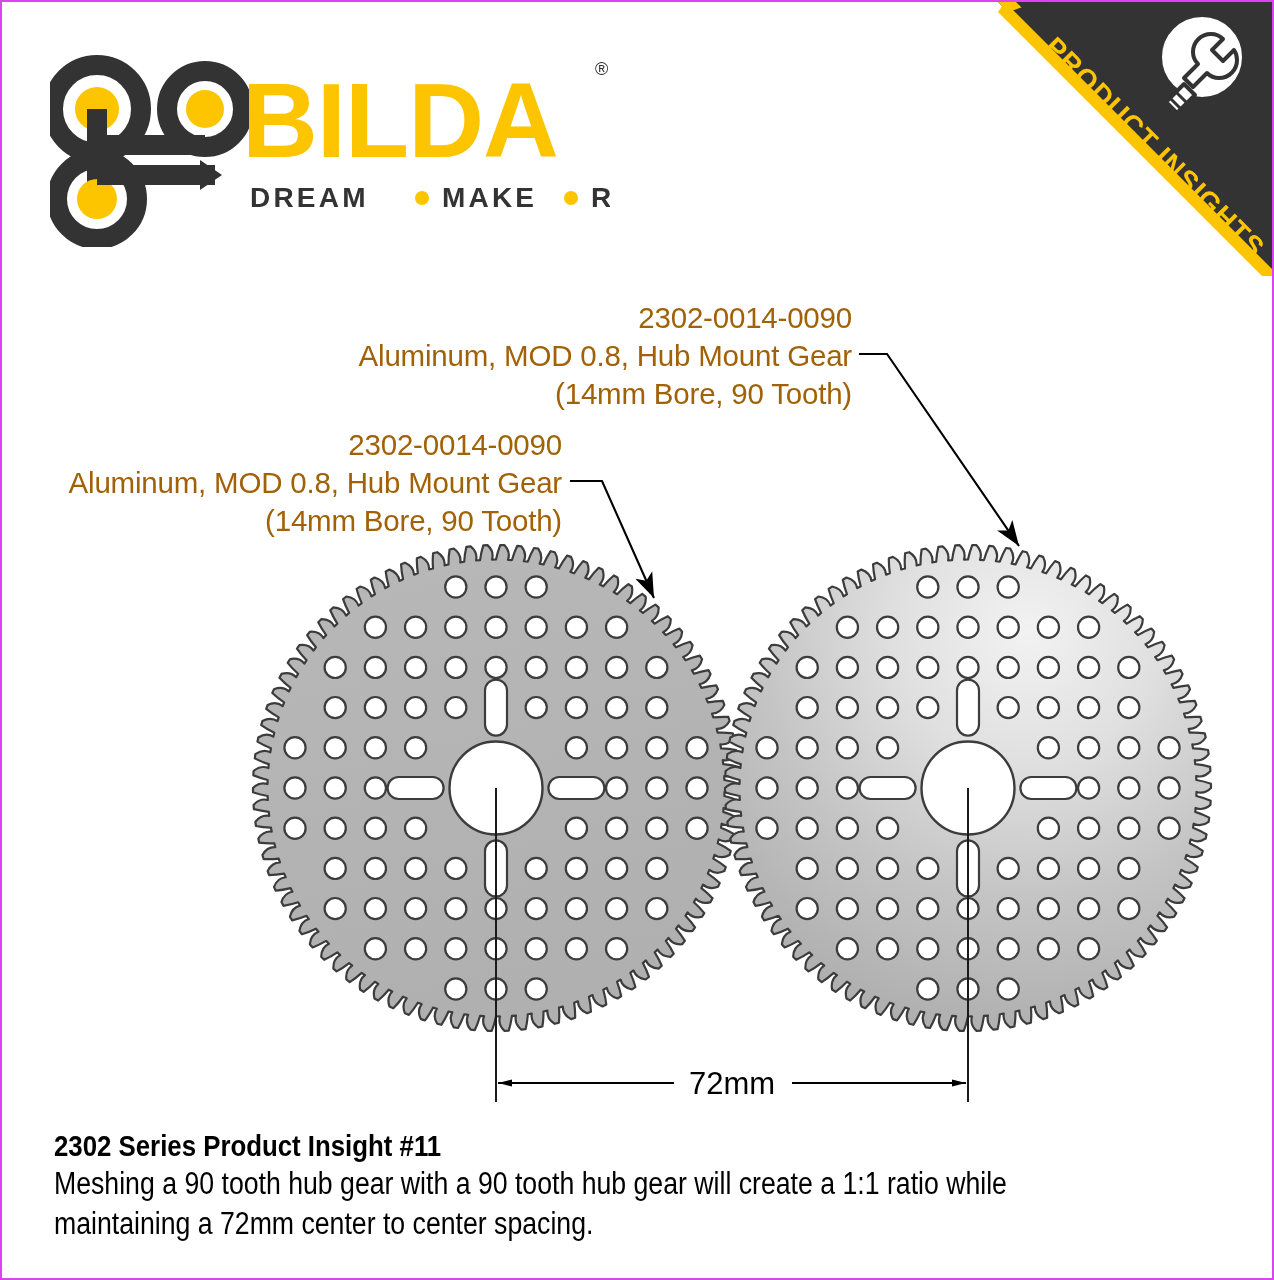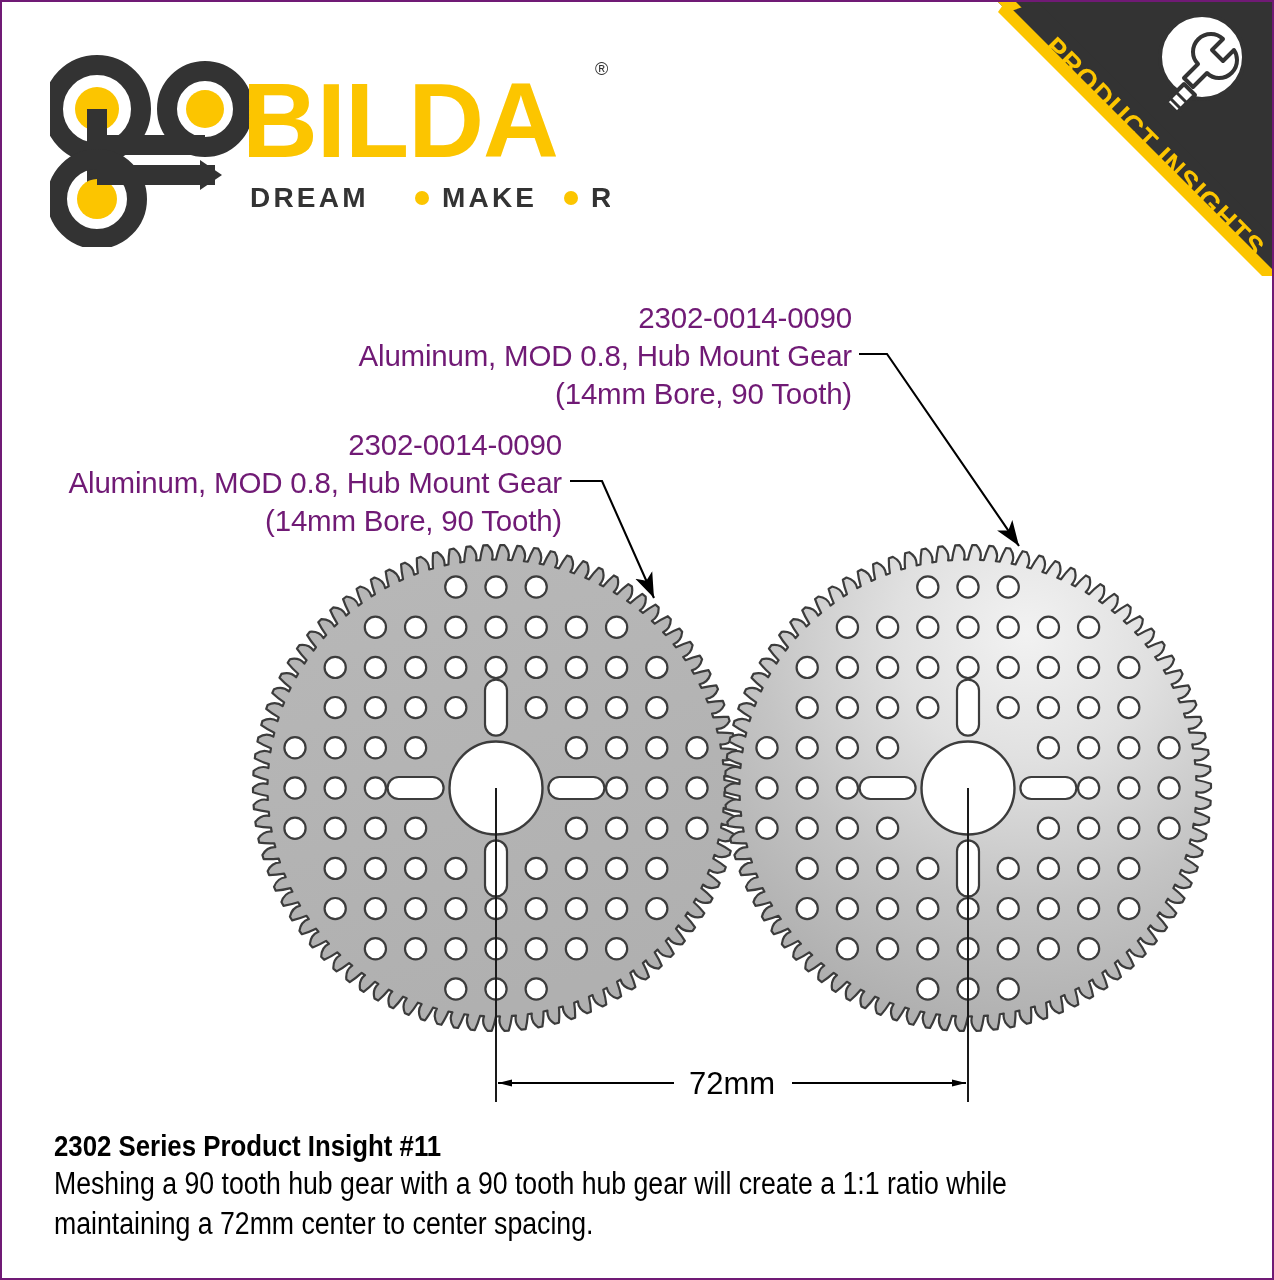--- a/index.html
+++ b/index.html
@@ -6,38 +6,38 @@
   body{
     width:1274px;height:1280px;
     background:#ffffff;
     font-family:"Liberation Sans", sans-serif;
     overflow:hidden;
   }
   #page{
     position:relative;
     width:1274px;height:1280px;
     box-sizing:border-box;
-    border:2px solid #701a75;
+    border:2px solid #d946ef;
     background:#ffffff;
     overflow:hidden;
   }
 
   
   #logo{position:absolute;left:48px;top:45px;width:560px;height:200px;}
   #logo svg{display:block;}
 
   
   #ribbon{position:absolute;right:0;top:0;width:274px;height:274px;}
   #ribbon svg{display:block;}
 
   
   .anno{
     position:absolute;
     text-align:right;
-    color:#701a75;
+    color:#a16207;
     font-size:29.5px;
     line-height:38px;
     letter-spacing:-0.2px;
     white-space:nowrap;
   }
   #anno-right{left:330px;top:297px;width:520px;}
   #anno-left{left:40px;top:424px;width:520px;}
 
   
   #drawing{position:absolute;left:0;top:0;width:1274px;height:1280px;}

